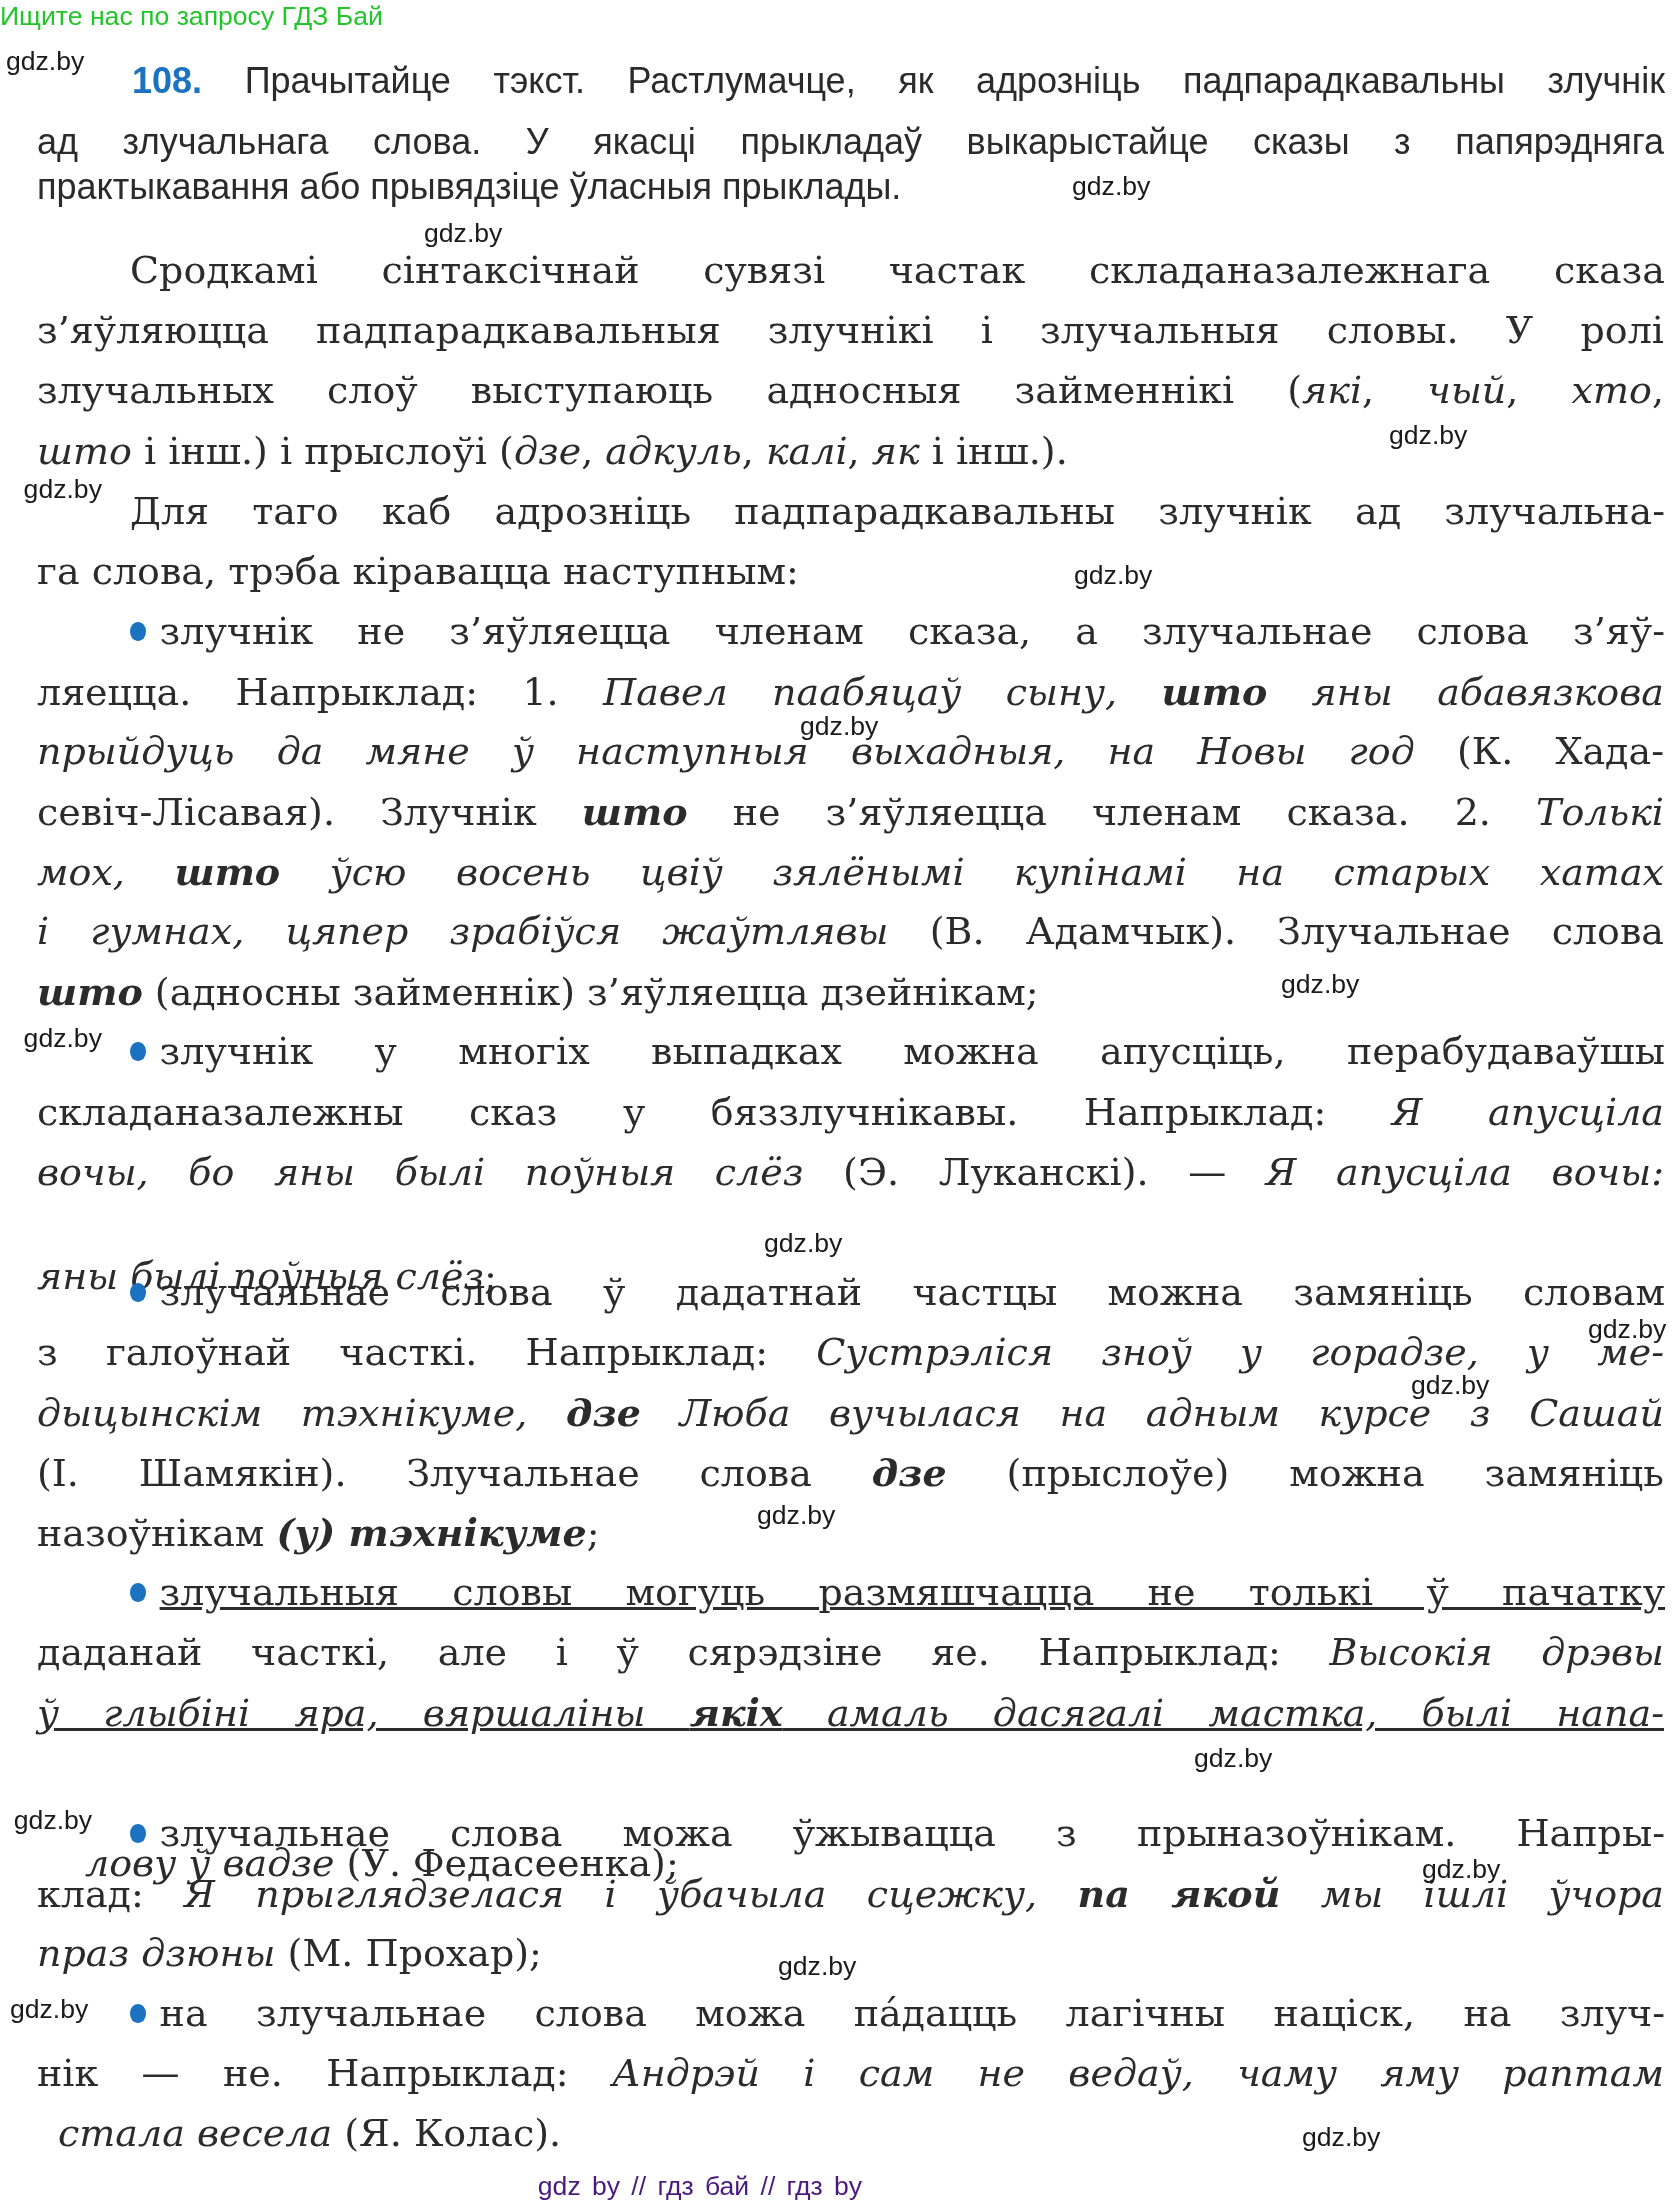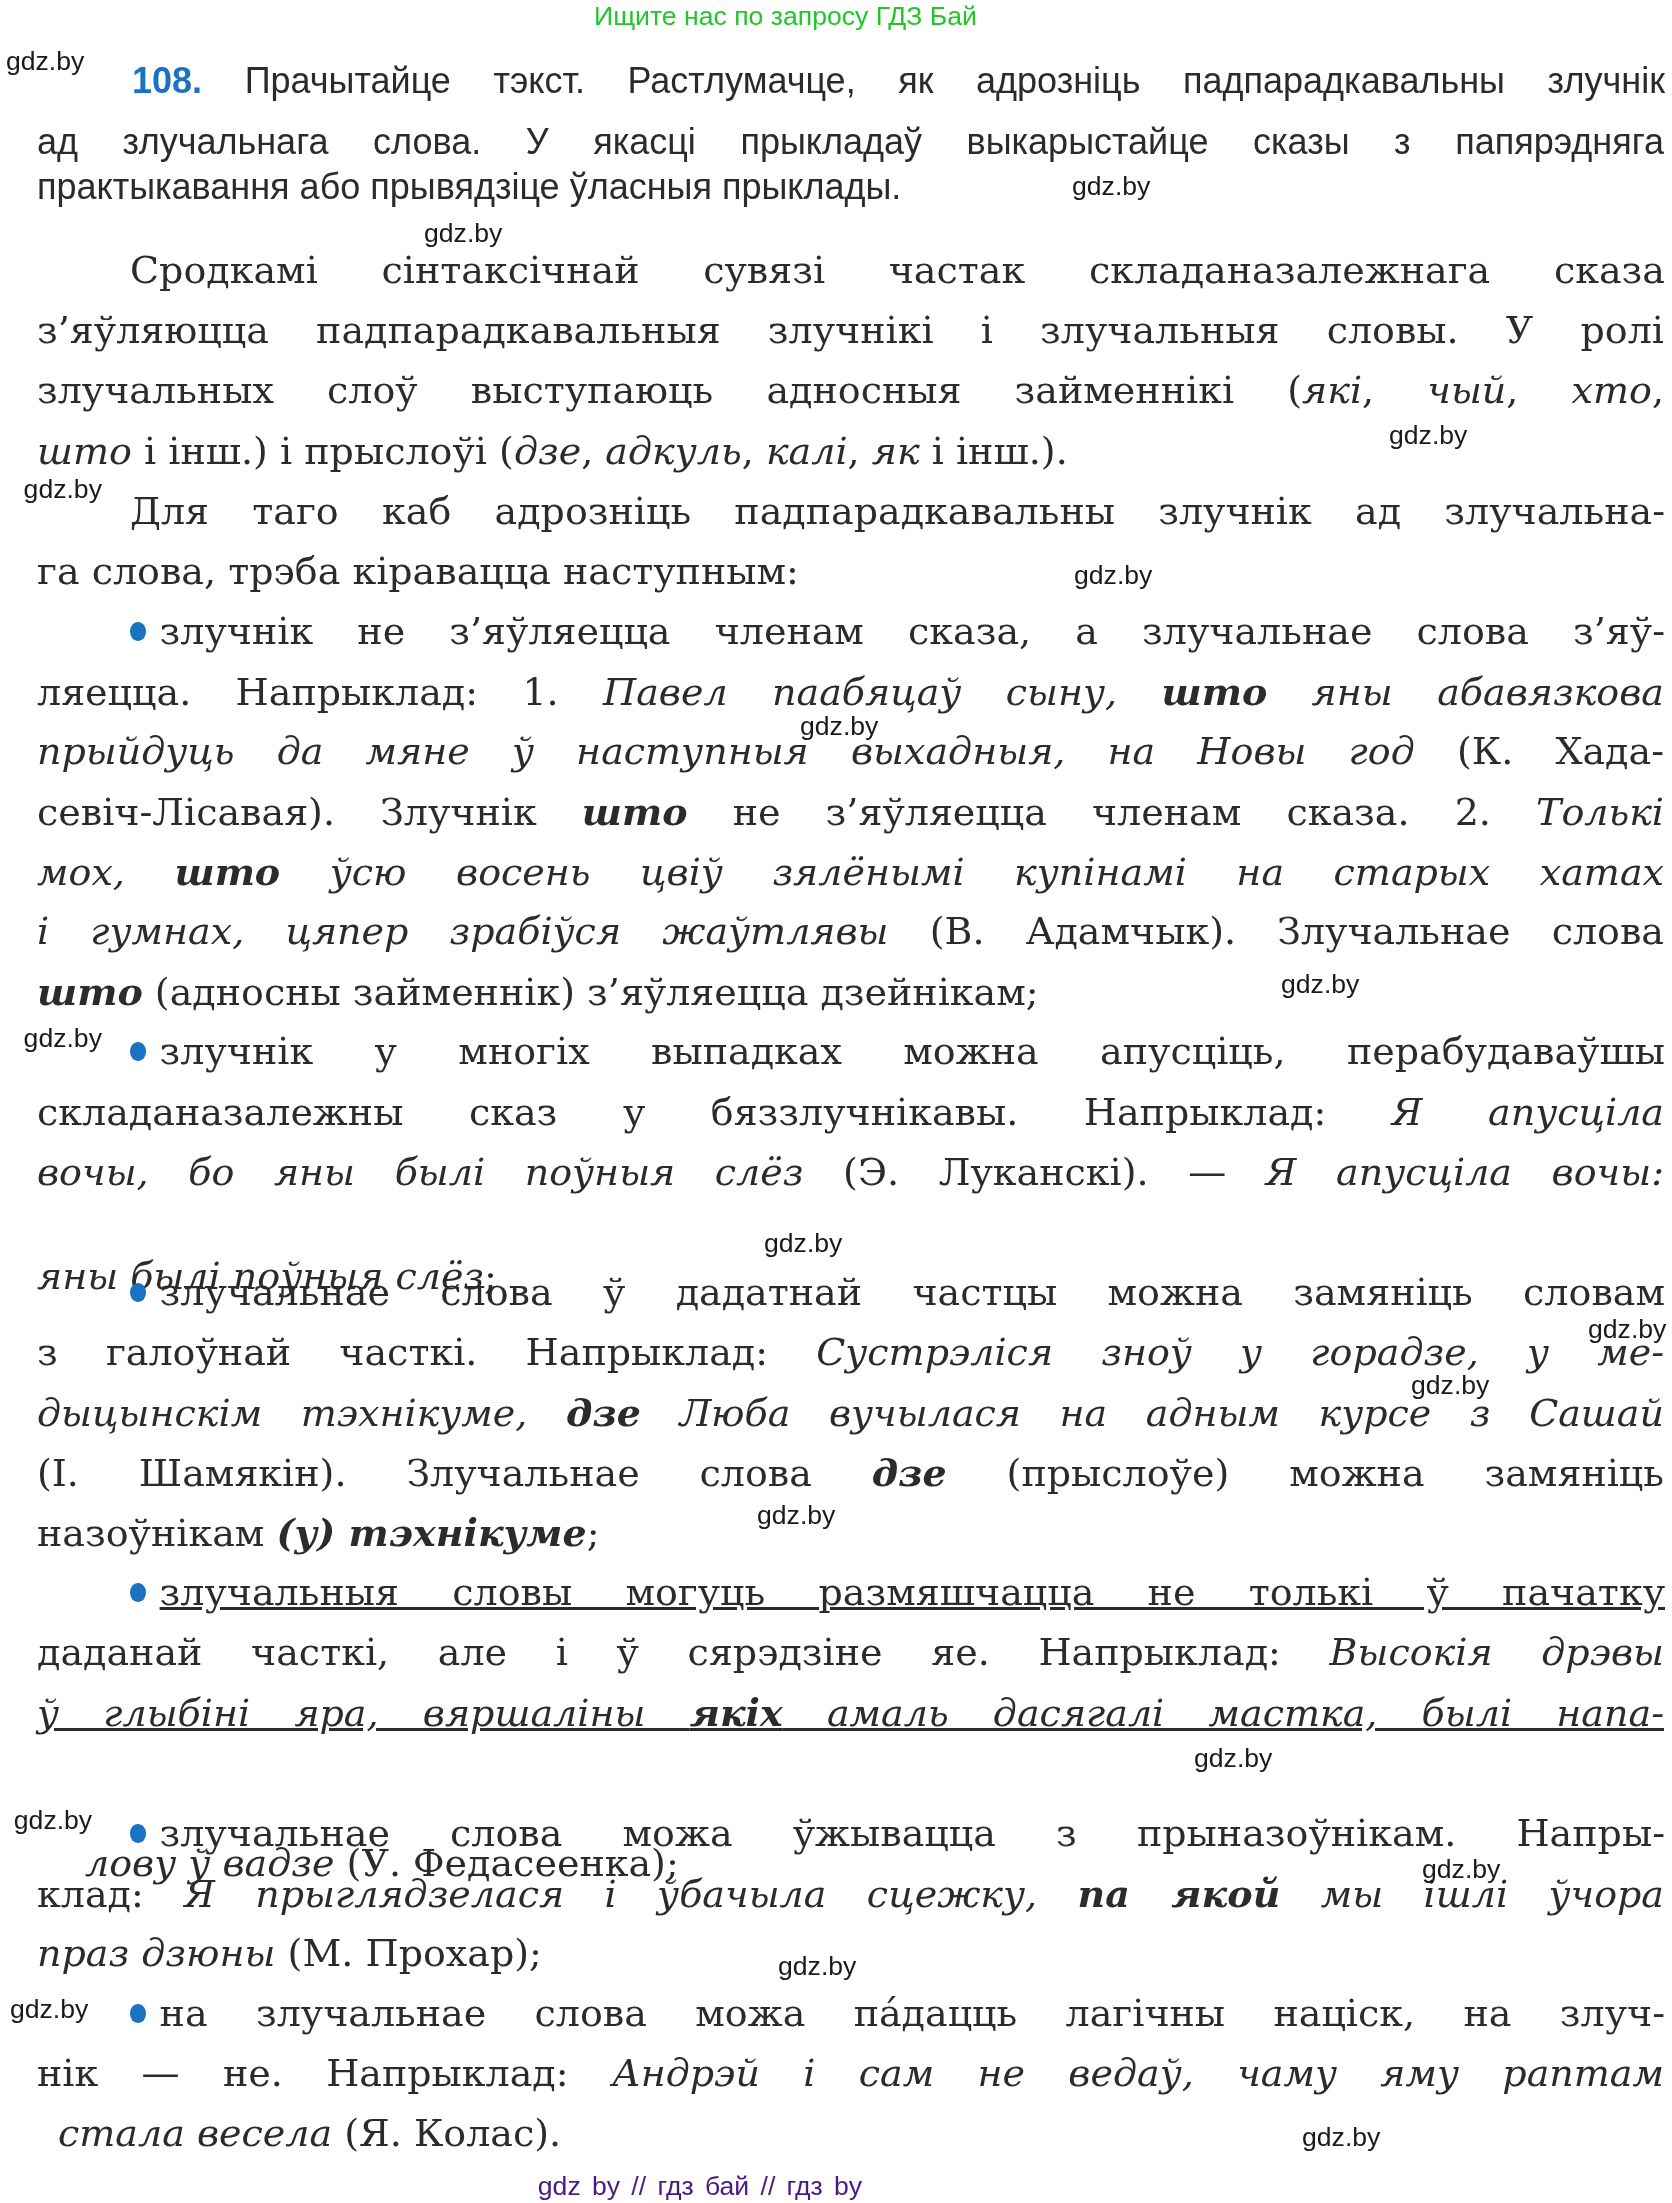--- a/index.html
+++ b/index.html
@@ -1,18 +1,18 @@
 <!DOCTYPE html>
 <html><head>
 <meta charset="utf-8">
 <style>
   html, body { margin: 0; padding: 0; background: #ffffff; }
   body { width: 1673px; height: 2204px; position: relative; overflow: hidden; }
   .header-link {
-    position: absolute; top: 0; left: 0; width: 1571px; text-align: center;
+    position: absolute; top: 0; left: 0; width: 1571px; text-align: left;
     font-family: "Liberation Sans", sans-serif; font-size: 26.6px; line-height: 33px;
     color: #22c52a;
   }
   .footer-link {
     position: absolute; top: 2170px; left: 0; width: 1400px; text-align: center;
     font-family: "Liberation Sans", sans-serif; font-size: 26.6px; line-height: 33px;
     color: #4a1a80; word-spacing: 3.9px;
   }
   .wm {
     position: absolute; font-family: "Liberation Sans", sans-serif;

